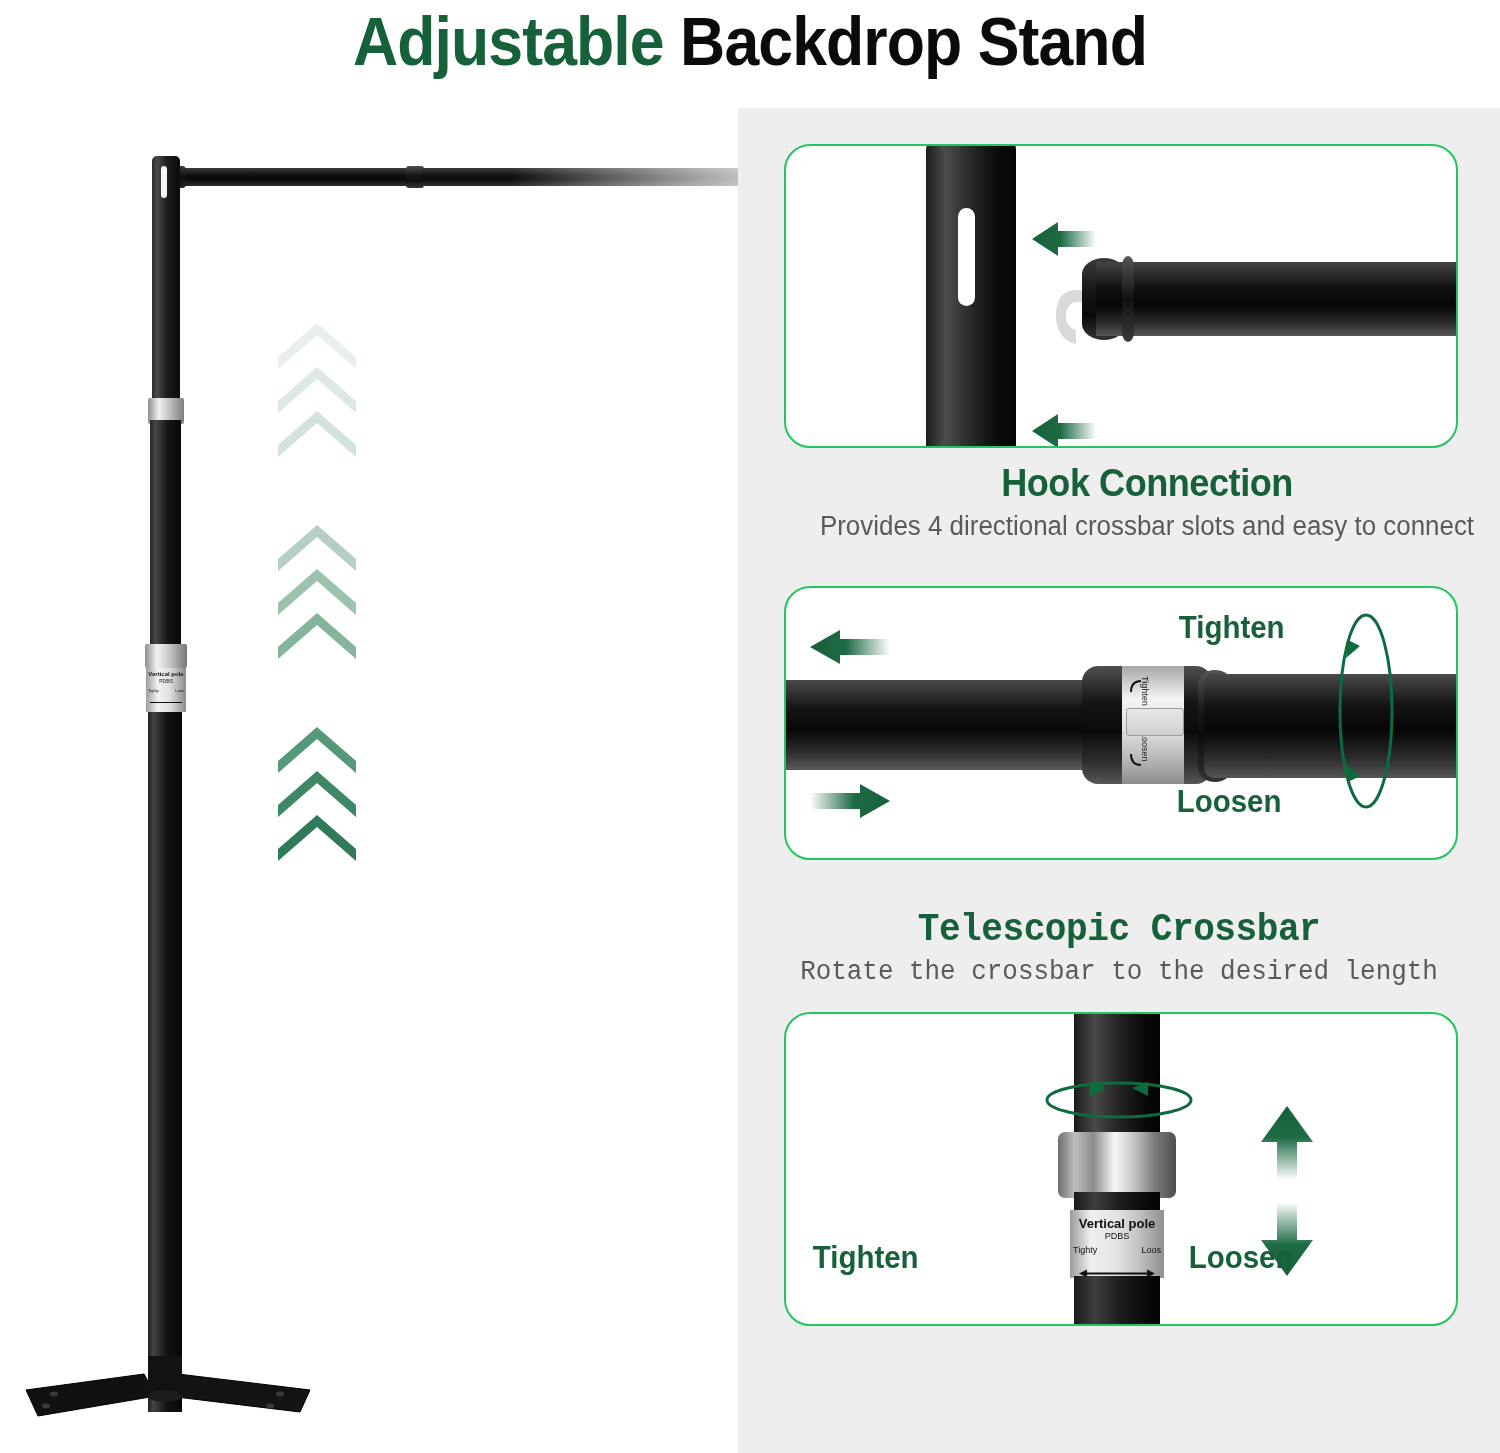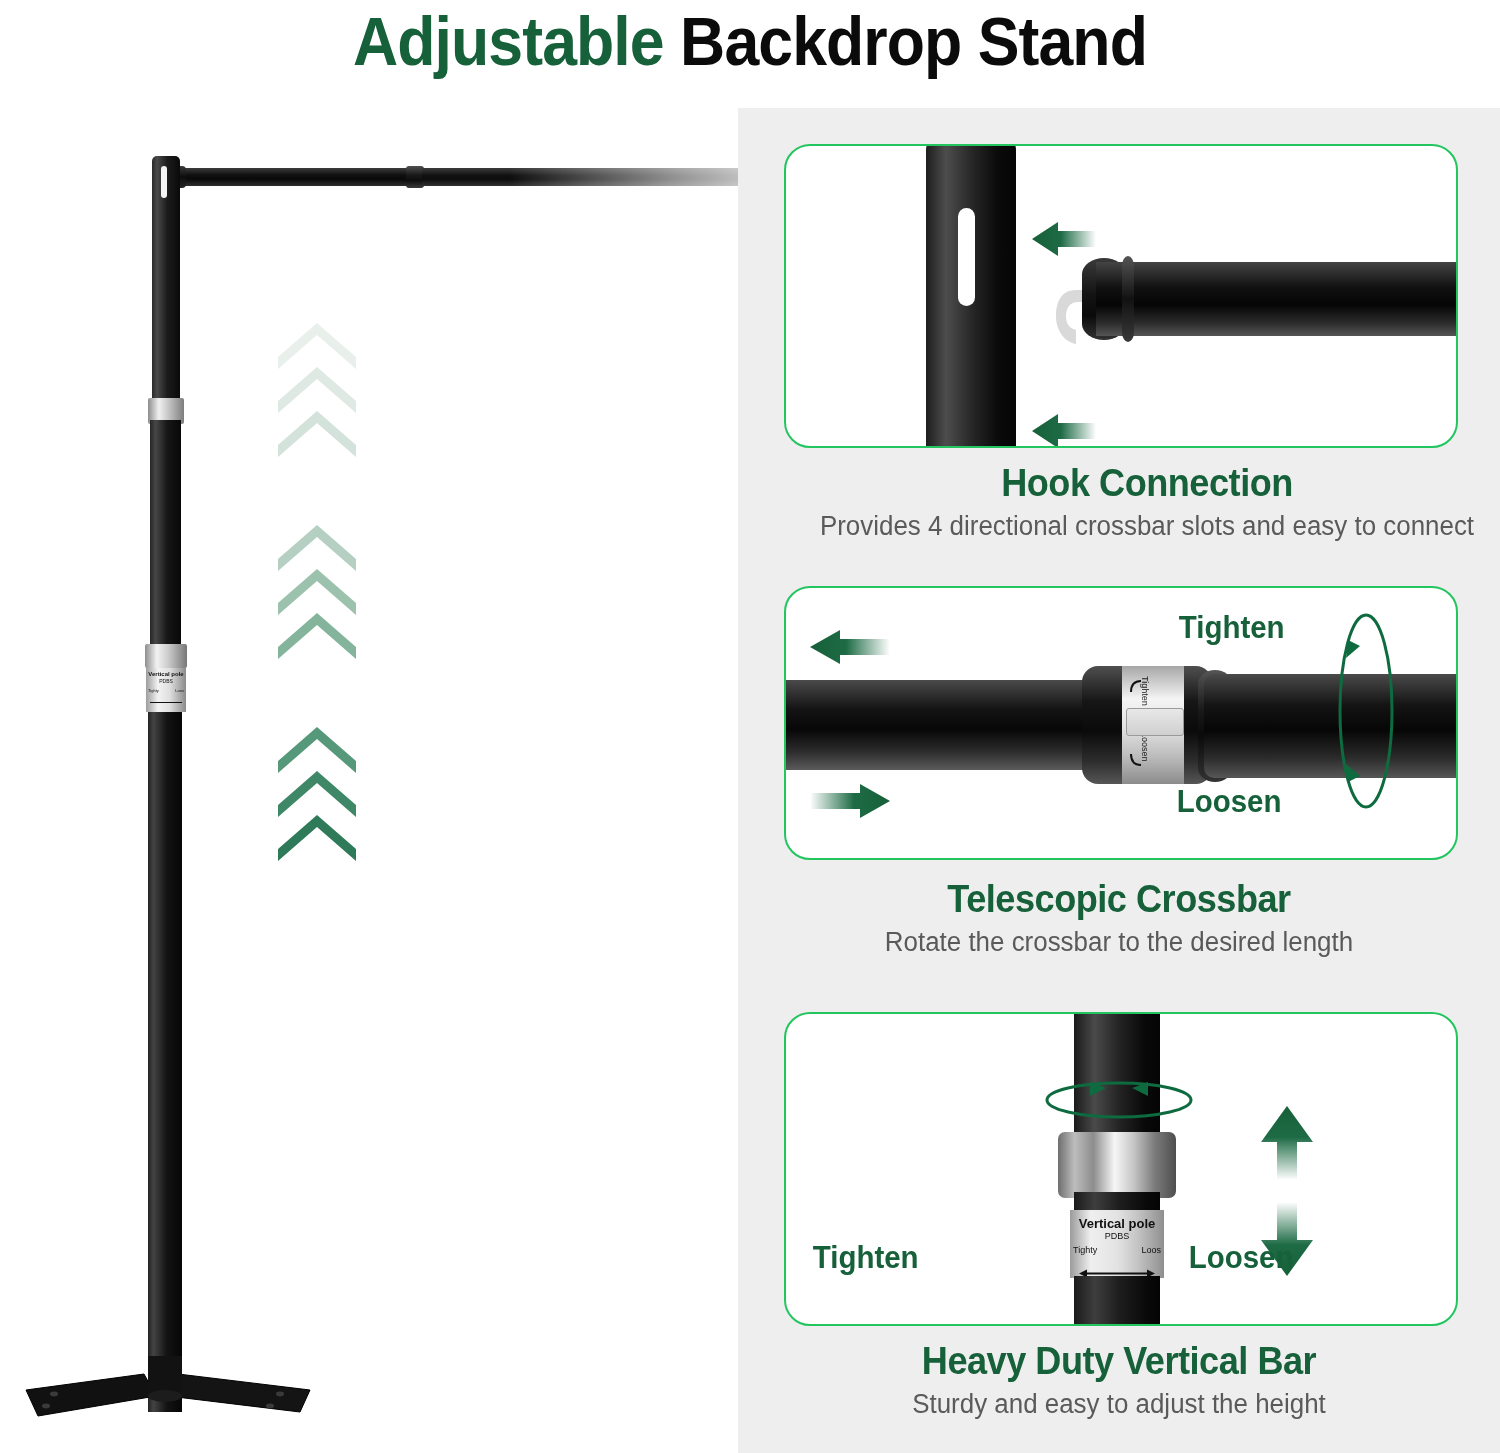--- a/index.html
+++ b/index.html
@@ -413,21 +413,21 @@
 
       <div class="rot-vert">
         <svg width="80" height="210" viewBox="0 0 80 210">
           <ellipse cx="40" cy="105" rx="26" ry="96" fill="none" stroke="#0e6b3f" stroke-width="3"></ellipse>
           <polygon points="22,34 34,40 20,52" fill="#0e6b3f"></polygon>
           <polygon points="22,176 34,170 20,158" fill="#0e6b3f"></polygon>
         </svg>
       </div>
     </div>
 
-    <div class="cap" style="top:770px;">
+    <div class="cap" style="top:800px;font-family:Liberation Mono, monospace;">
       <h3>Telescopic Crossbar</h3>
       <p>Rotate the crossbar to the desired length</p>
     </div>
 
     <div class="panel" id="p3">
       <div class="p3-pole"></div>
 
       <div class="rot-horz">
         <svg width="170" height="56" viewBox="0 0 170 56">
           <ellipse cx="85" cy="30" rx="72" ry="17" fill="none" stroke="#0e6b3f" stroke-width="3"></ellipse>
@@ -472,19 +472,15 @@
           </defs>
           <path d="M31 0 L57 36 L41 36 L41 74 L21 74 L21 36 L5 36 Z" fill="url(#agUp)"></path>
           <path d="M31 170 L57 134 L41 134 L41 96 L21 96 L21 134 L5 134 Z" fill="url(#agDn)"></path>
         </svg>
       </div>
 
       <div class="lbl-green" style="left:24px;top:226px;">Tighten</div>
       <div class="lbl-green" style="left:400px;top:226px;">Loosen</div>
     </div>
 
-    <div class="cap" style="top:1232px;">
-      <h3>Heavy Duty Vertical Bar</h3>
-      <p>Sturdy and easy to adjust the height</p>
-    </div>
 
   </div>
 </div>
 
 </body></html>

